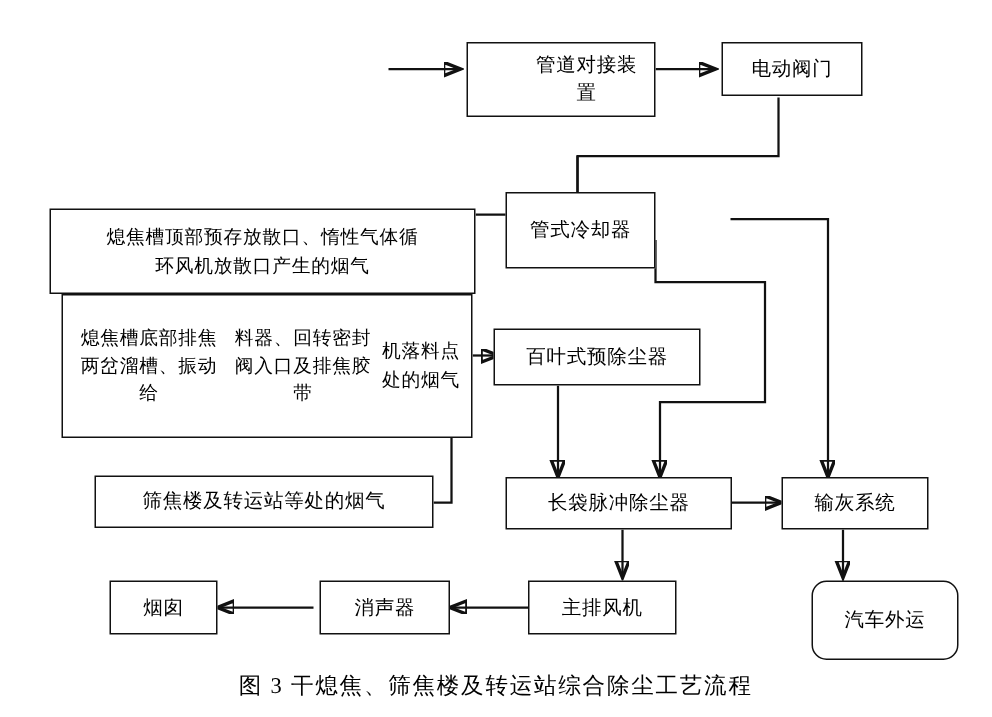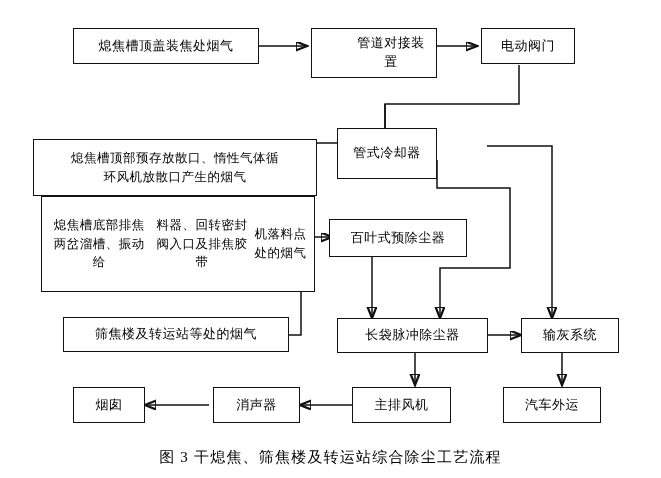--- a/index.html
+++ b/index.html
@@ -82,23 +82,20 @@
 
     <line x1="415" y1="353" x2="415" y2="385" marker-end="url(#arrow)"></line>
 
     <line x1="562" y1="353" x2="562" y2="385" marker-end="url(#arrow)"></line>
 
     <line x1="352" y1="405" x2="300" y2="405" marker-end="url(#arrow)"></line>
 
     <line x1="209" y1="405" x2="145" y2="405" marker-end="url(#arrow)"></line>
   </svg>
 
-  <div class="node" style="left:73px;top:28px;width:186px;height:36px;">
-    <span>熄焦槽顶盖装焦处烟气</span>
-  </div>
 
   <div class="node" style="left:311px;top:28px;width:126px;height:50px;padding-left:40px;">
     <span>管道对接装置</span>
   </div>
 
   <div class="node" style="left:481px;top:28px;width:94px;height:36px;">
     <span>电动阀门</span>
   </div>
 
   <div class="node multi" style="left:33px;top:115px;width:284px;height:57px;flex-direction:column;margin-top:24px;">
@@ -137,19 +134,19 @@
   </div>
 
   <div class="node" style="left:213px;top:387px;width:87px;height:36px;">
     <span>消声器</span>
   </div>
 
   <div class="node" style="left:352px;top:387px;width:99px;height:36px;">
     <span>主排风机</span>
   </div>
 
-  <div class="node" style="left:503px;top:387px;width:98px;height:36px;">
+  <div class="node" style="left:541px;top:387px;width:98px;height:53px;border-radius:10px;">
     <span>汽车外运</span>
   </div>
 
   <div class="caption">图 3  干熄焦、筛焦楼及转运站综合除尘工艺流程</div>
 
 </div>
 
 </body></html>

